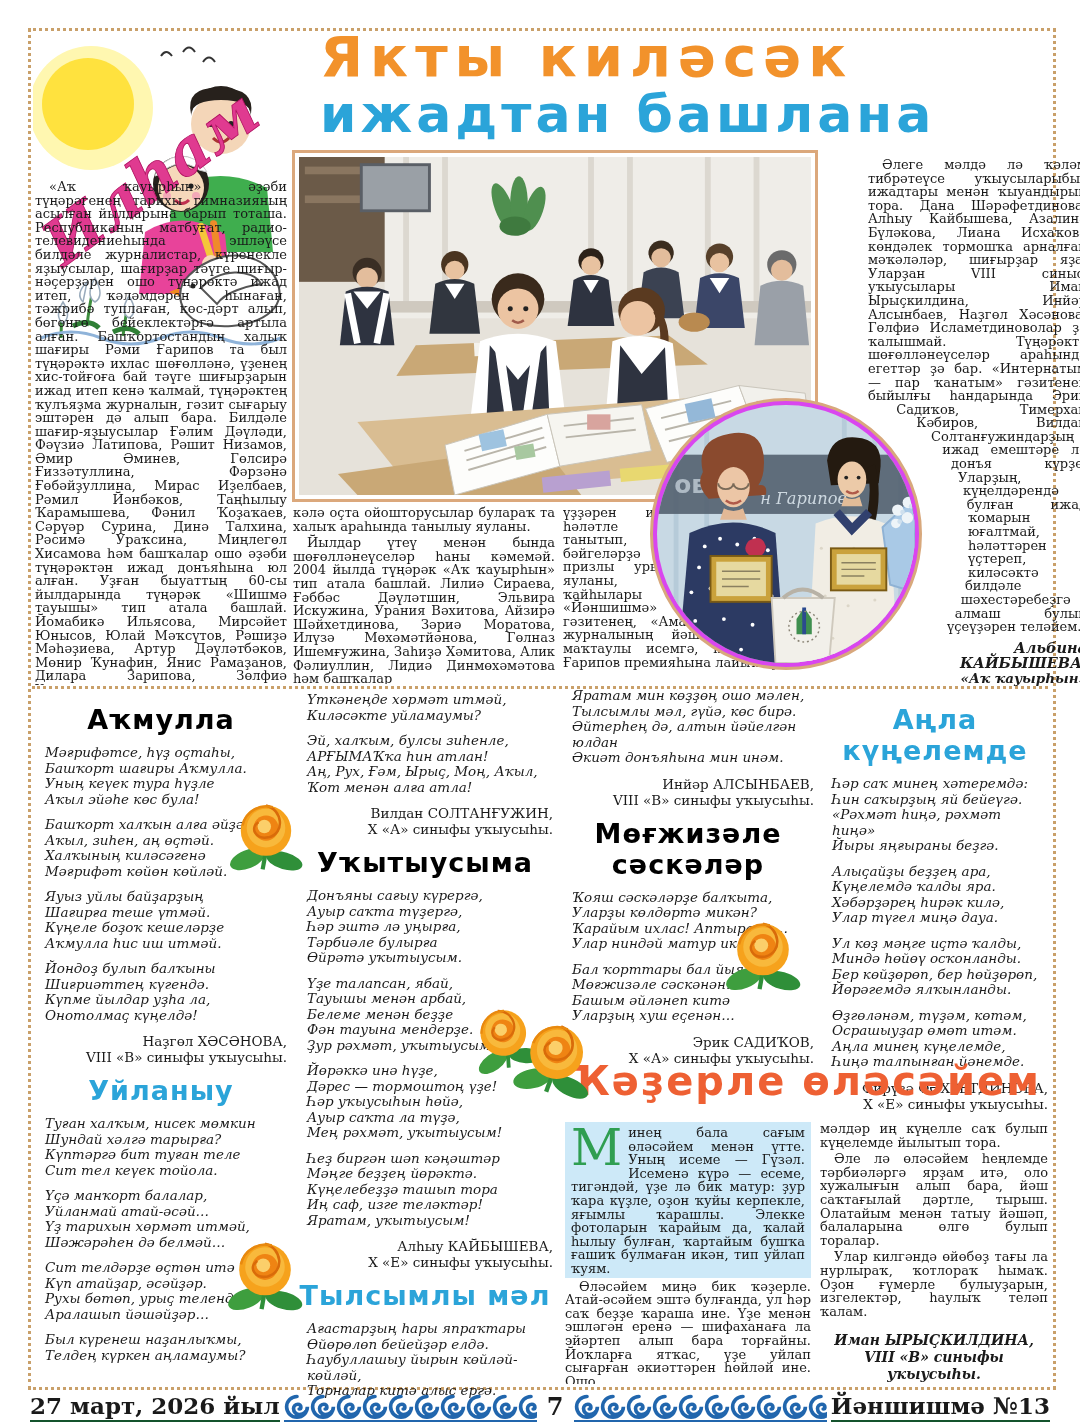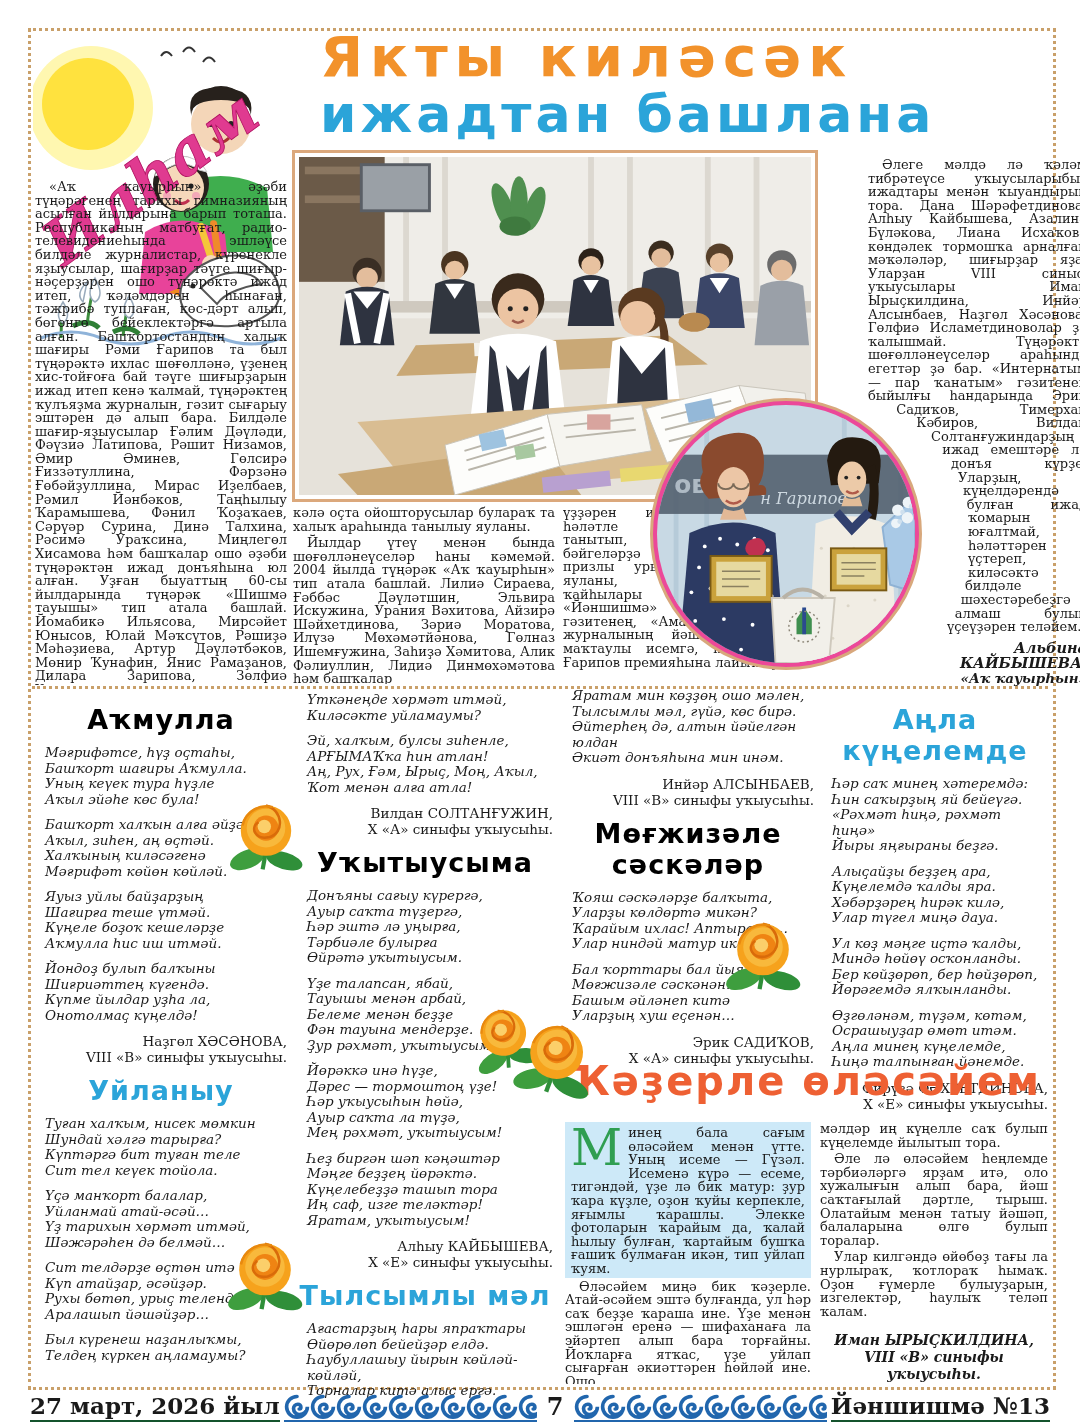--- a/index.html
+++ b/index.html
@@ -17,21 +17,21 @@
   .headline{position:absolute;left:320px;top:28px;width:730px;text-align:left;
             font-family:"DejaVu Sans",sans-serif;font-weight:bold;line-height:1.05;}
   .headline .t1{font-size:56px;letter-spacing:7px;color:#f2922b;}
   .headline .t2{font-size:52px;letter-spacing:4px;color:#2ba4d9;}
 
   
   .photo-main{position:absolute;left:292px;top:150px;width:526px;height:352px;
               background:#fff;border:3px solid #dba87c;padding:4px;box-sizing:border-box;z-index:2;}
   .photo-main svg{width:100%;height:100%;display:block;}
   .photo-circle{position:absolute;left:650px;top:398px;width:272px;height:272px;border-radius:50%;
-                background:#ec4899;border:3px solid #d8a87c;padding:4px;box-sizing:border-box;z-index:5;}
+                background:#d946ef;border:3px solid #d8a87c;padding:4px;box-sizing:border-box;z-index:5;}
   .photo-circle svg{width:100%;height:100%;display:block;border-radius:50%;}
 
   
   .prose{font-size:13px;line-height:13.6px;text-align:justify;}
   .prose p{margin:0 0 3px 0;}
   .prose p.ind{text-indent:14px;}
   .col{position:absolute;overflow:hidden;}
   .intro-left{left:35px;top:180px;width:252px;height:505px;}
   .intro-a{left:293px;top:506px;width:262px;height:178px;}
   .intro-b{left:563px;top:506px;width:282px;height:178px;}

